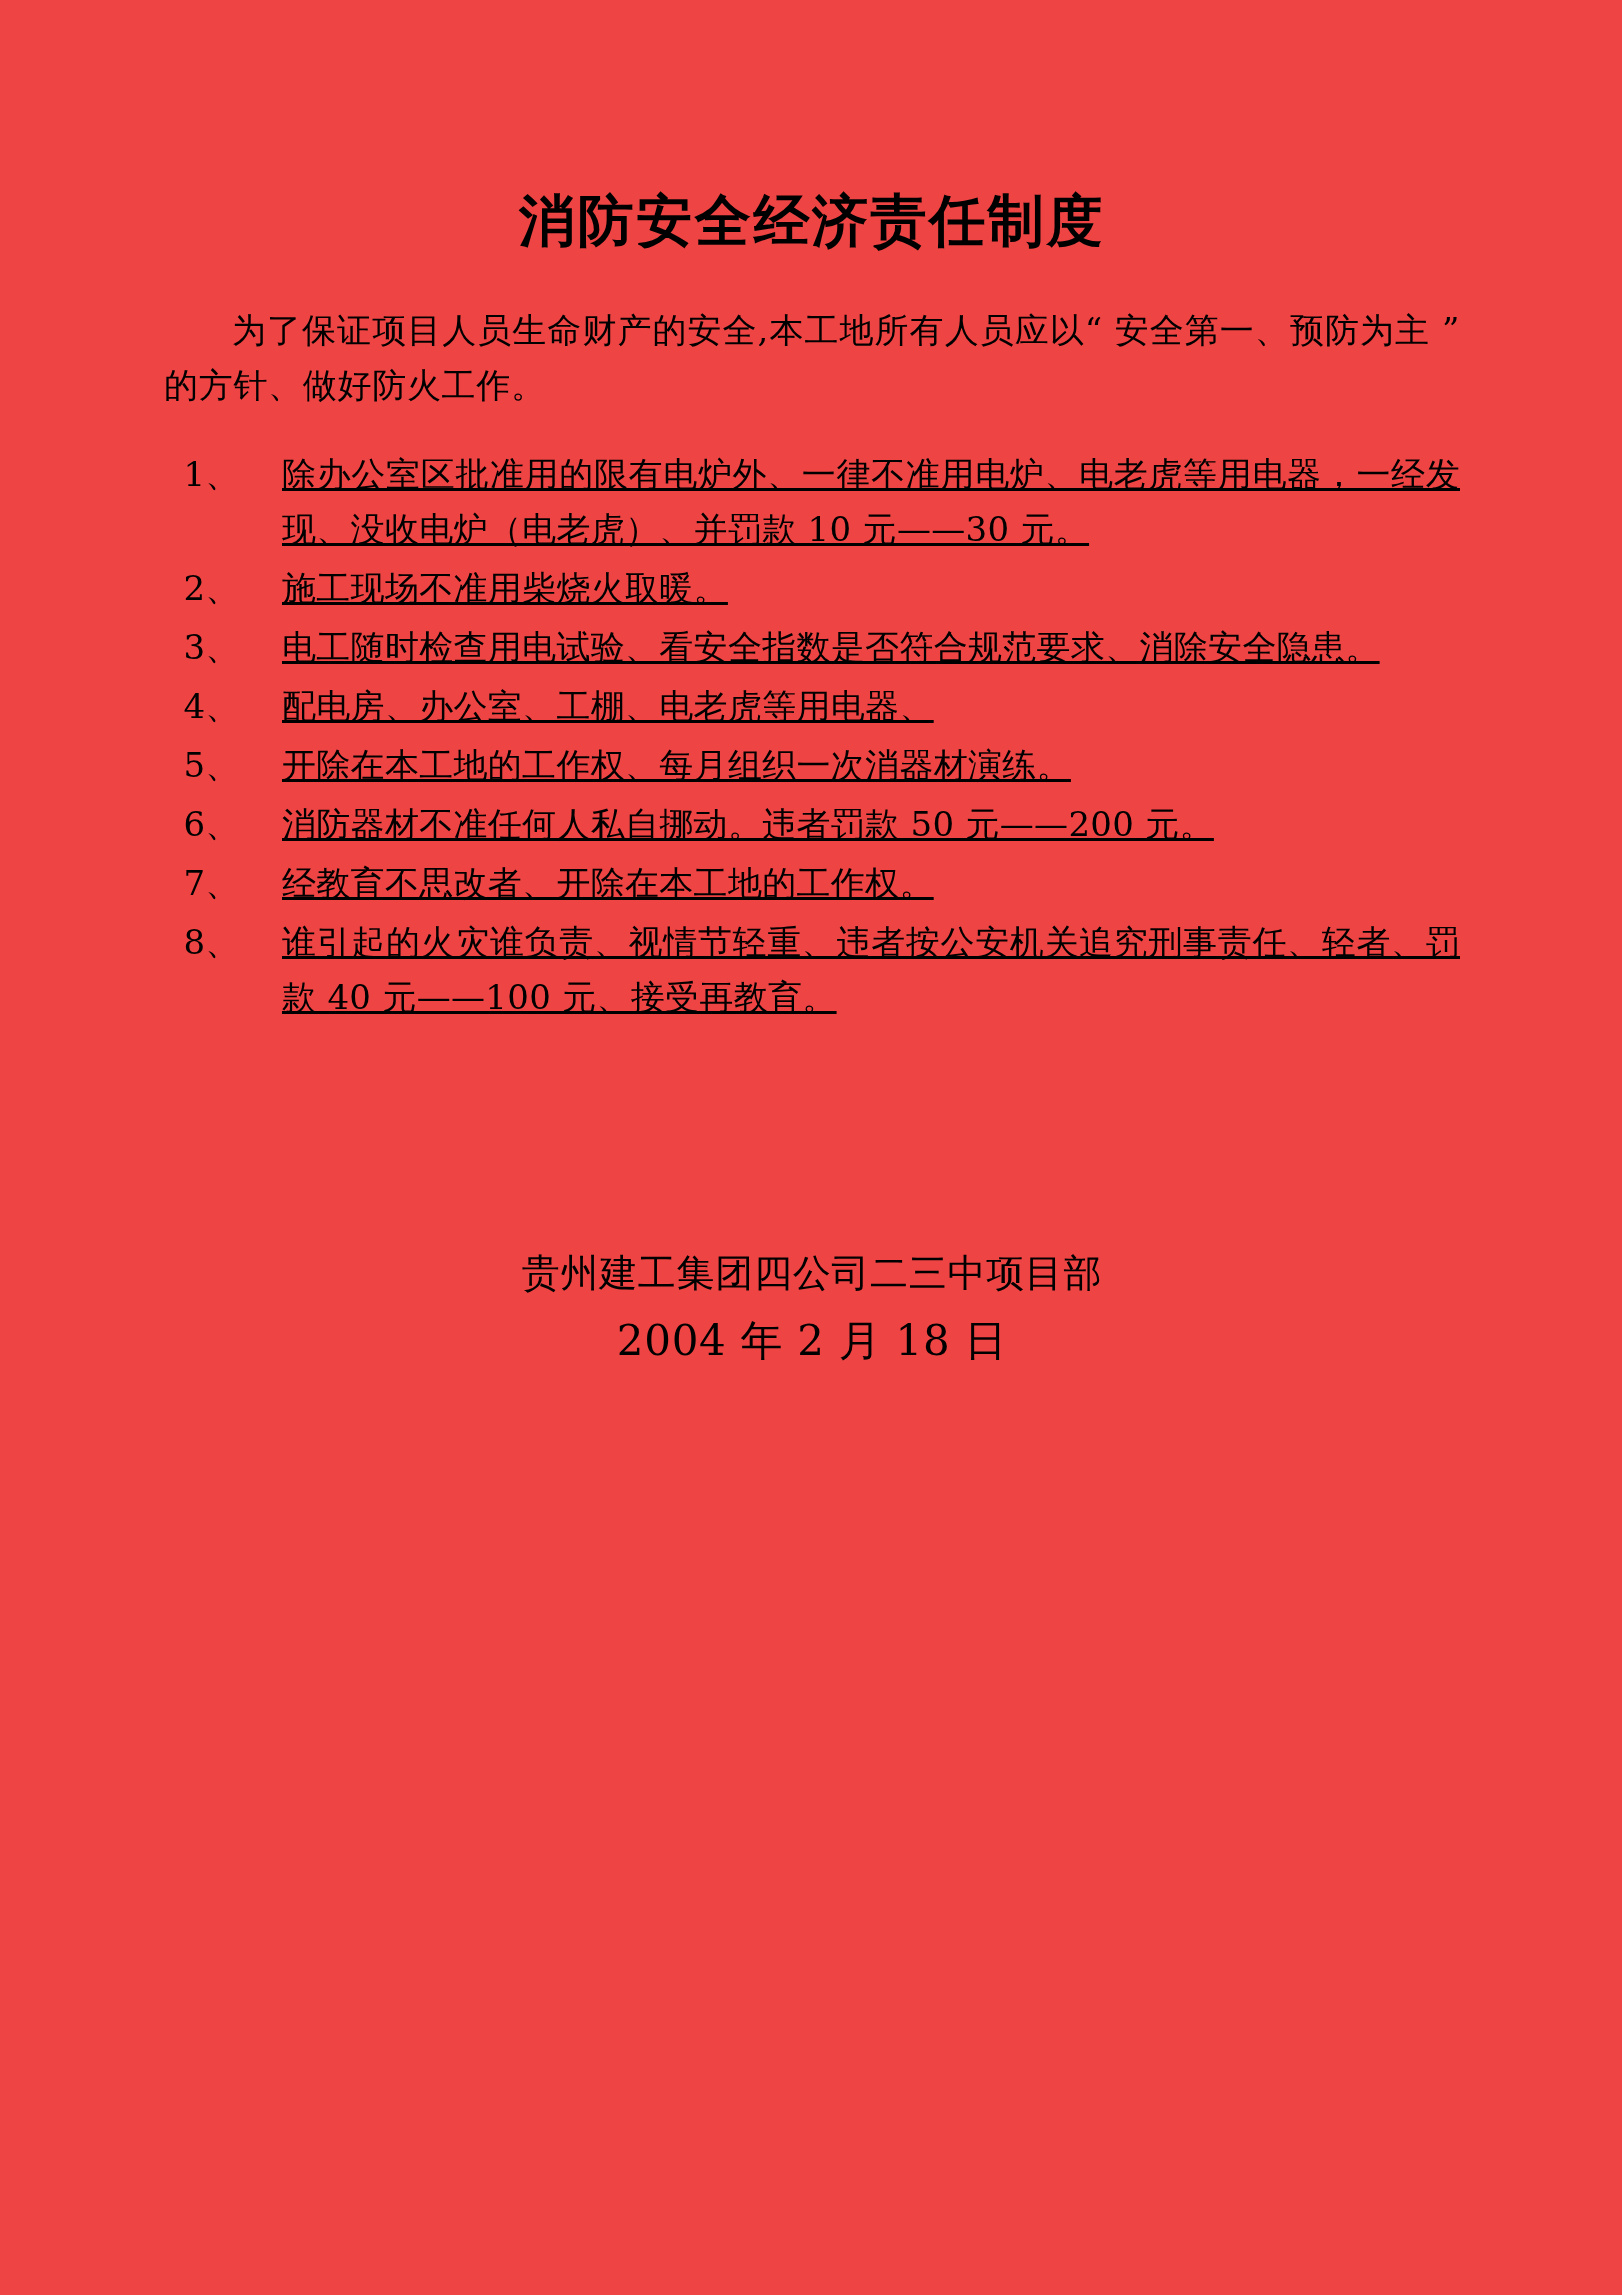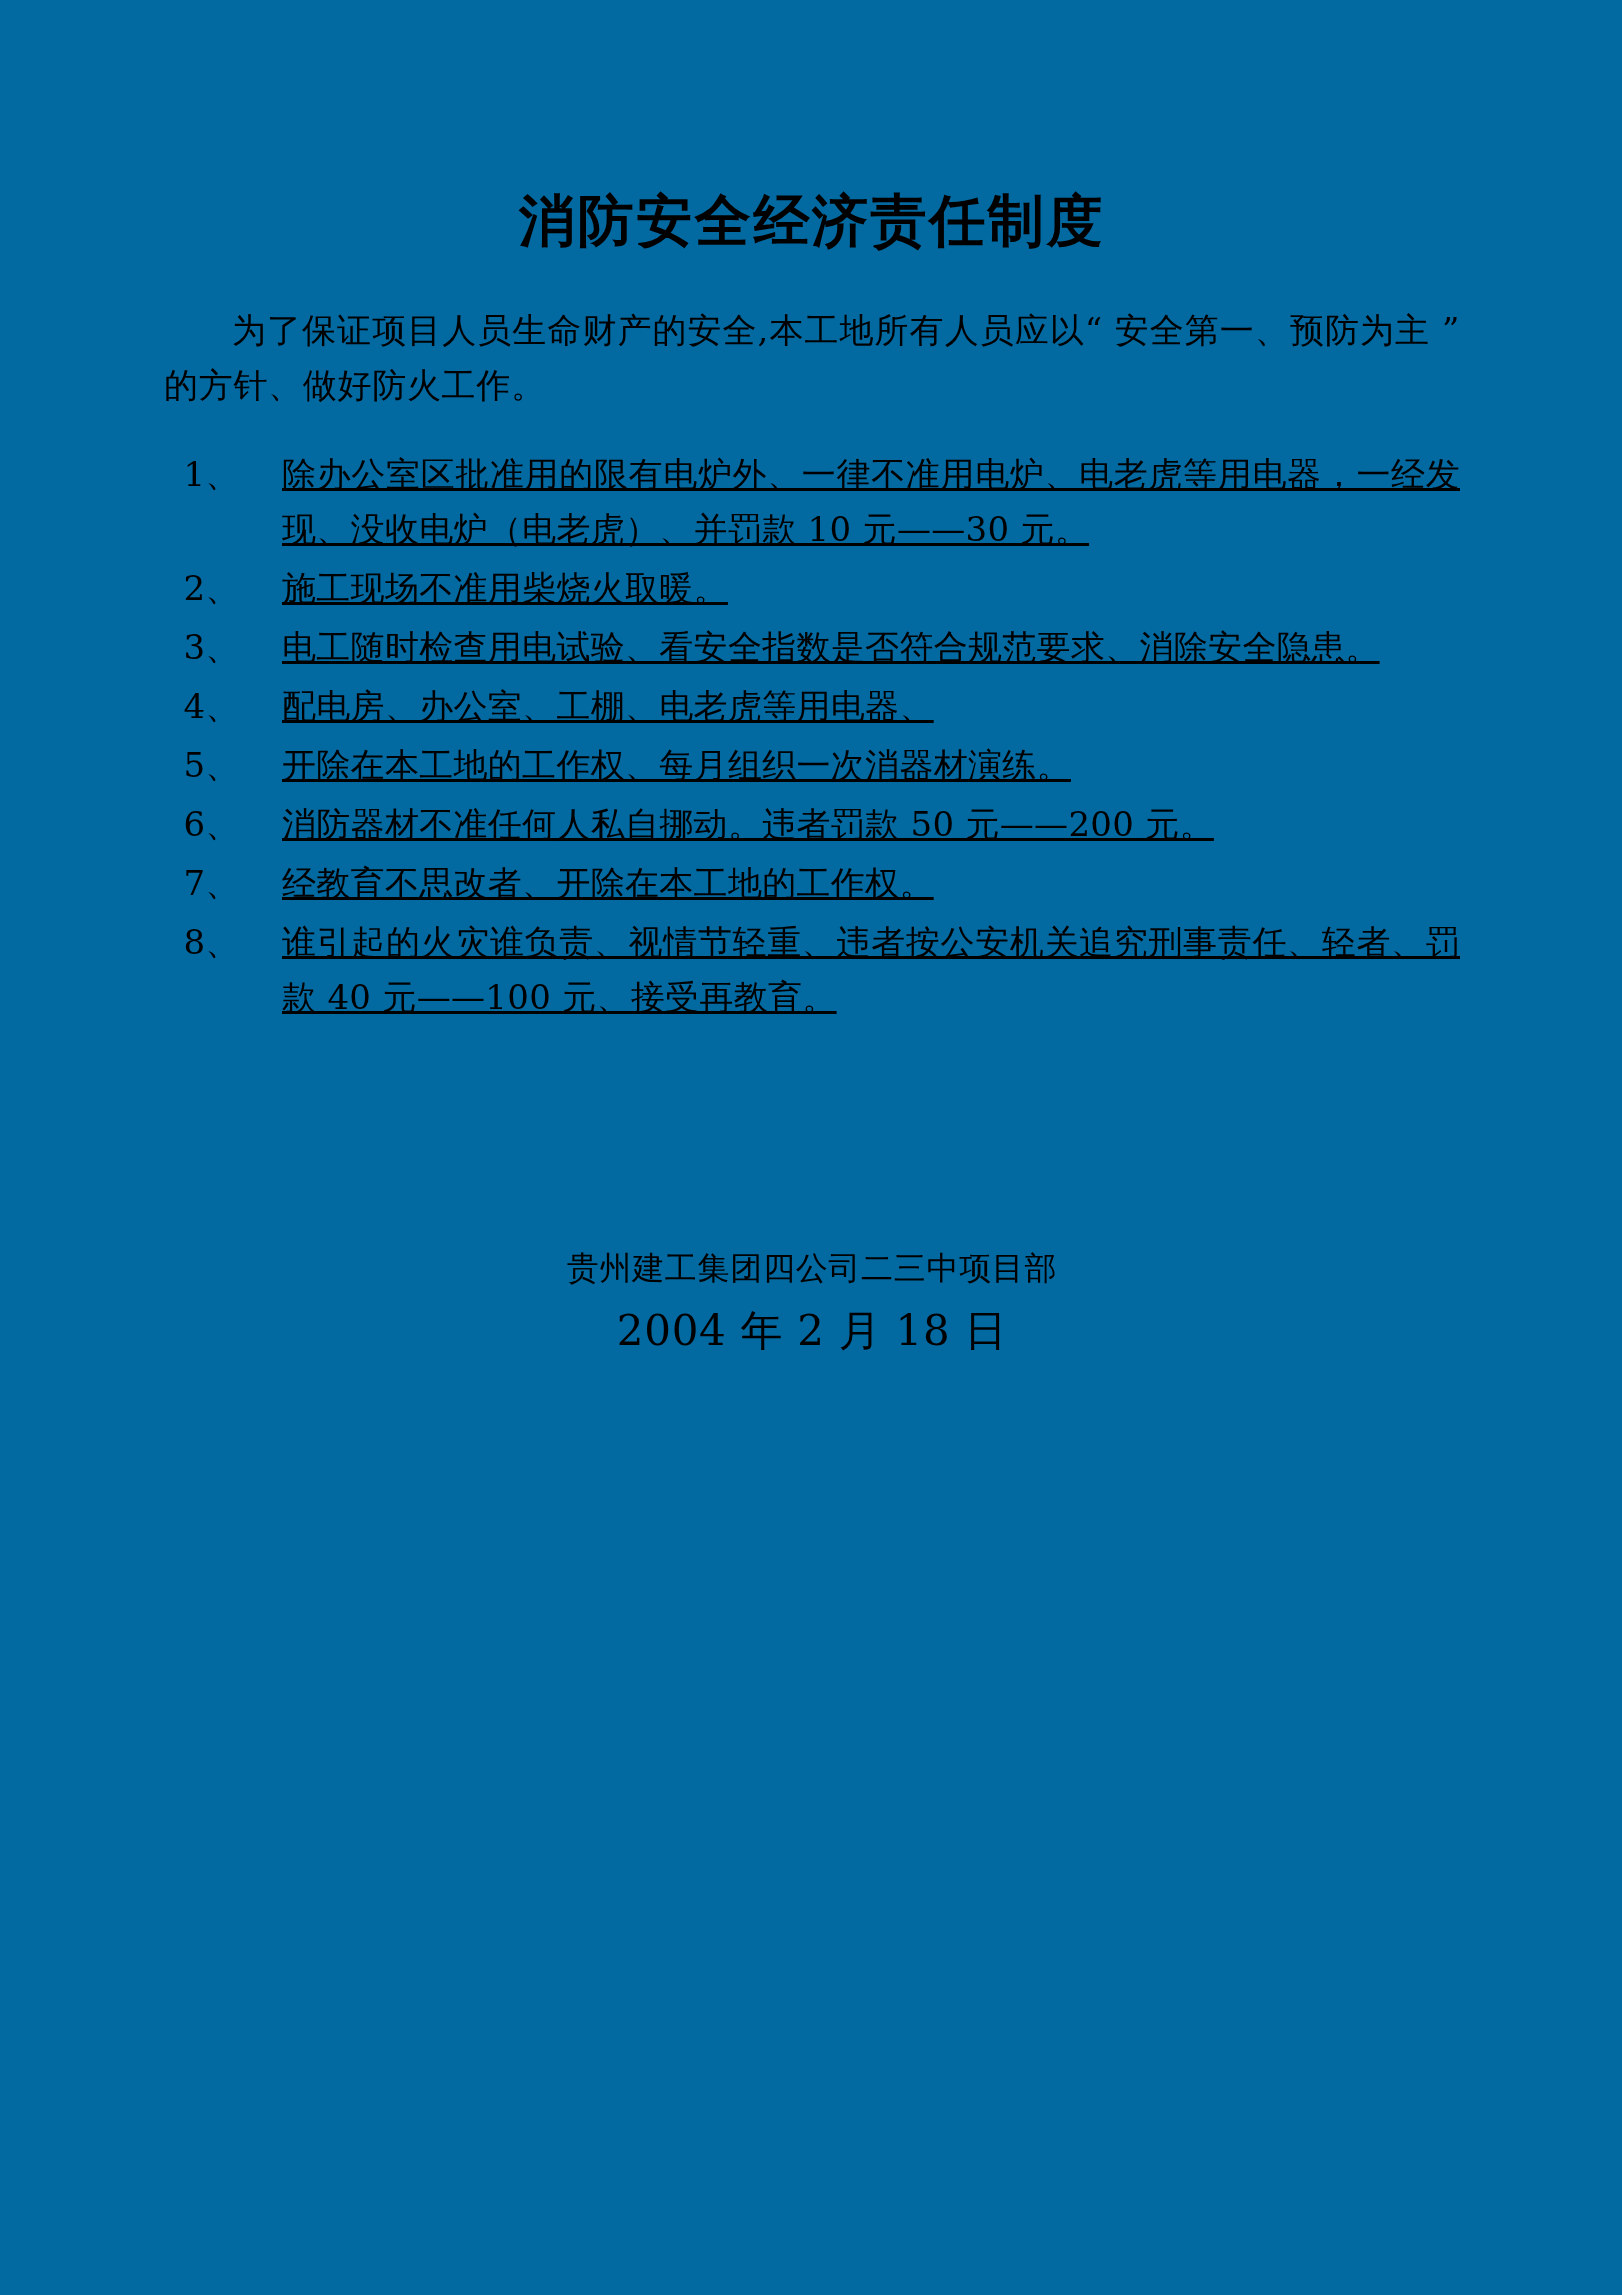--- a/index.html
+++ b/index.html
@@ -3,21 +3,21 @@
 <meta charset="utf-8">
 <style>
   html, body {
     margin: 0;
     padding: 0;
     background: #ffffff;
   }
   .page {
     width: 1623px;
     height: 2295px;
-    background: #0369a1;
+    background: #ef4444;
     position: relative;
     box-sizing: border-box;
     padding: 0;
     font-family: "DejaVu Serif", "Liberation Serif", serif;
     color: #000000;
     overflow: hidden;
   }
   .content {
     position: absolute;
     left: 164px;
@@ -66,21 +66,21 @@
     box-sizing: border-box;
     text-align: justify;
     letter-spacing: 0.3px;
     text-decoration: underline;
   }
   .signature {
     margin-top: 216px;
     text-align: center;
   }
   .sig-org {
-    font-size: 32px;
+    font-size: 38px;
     line-height: 1.7;
     letter-spacing: 0.7px;
     margin-top: 45px;
   }
   .sig-date {
     font-size: 42px;
     line-height: 1.7;
     letter-spacing: 0.7px;
   }
 </style>

